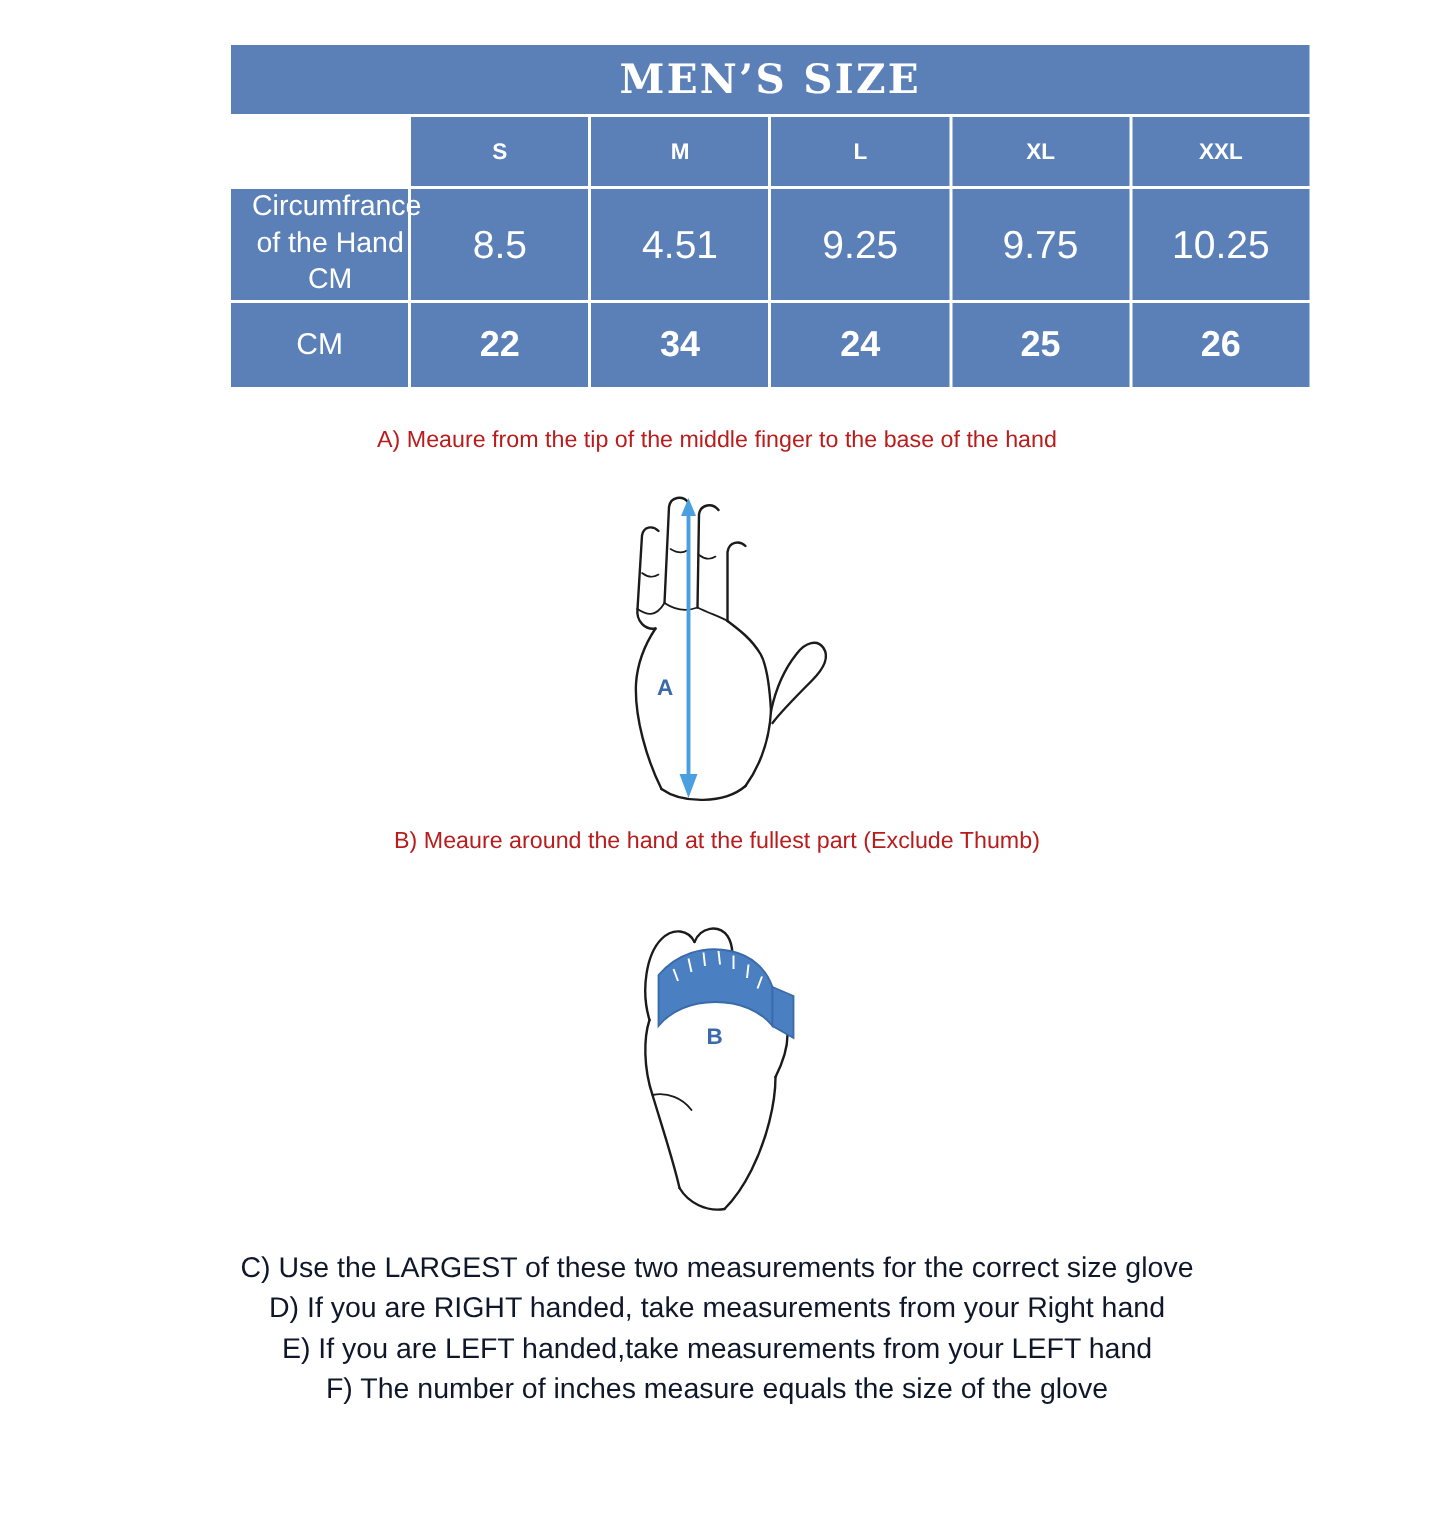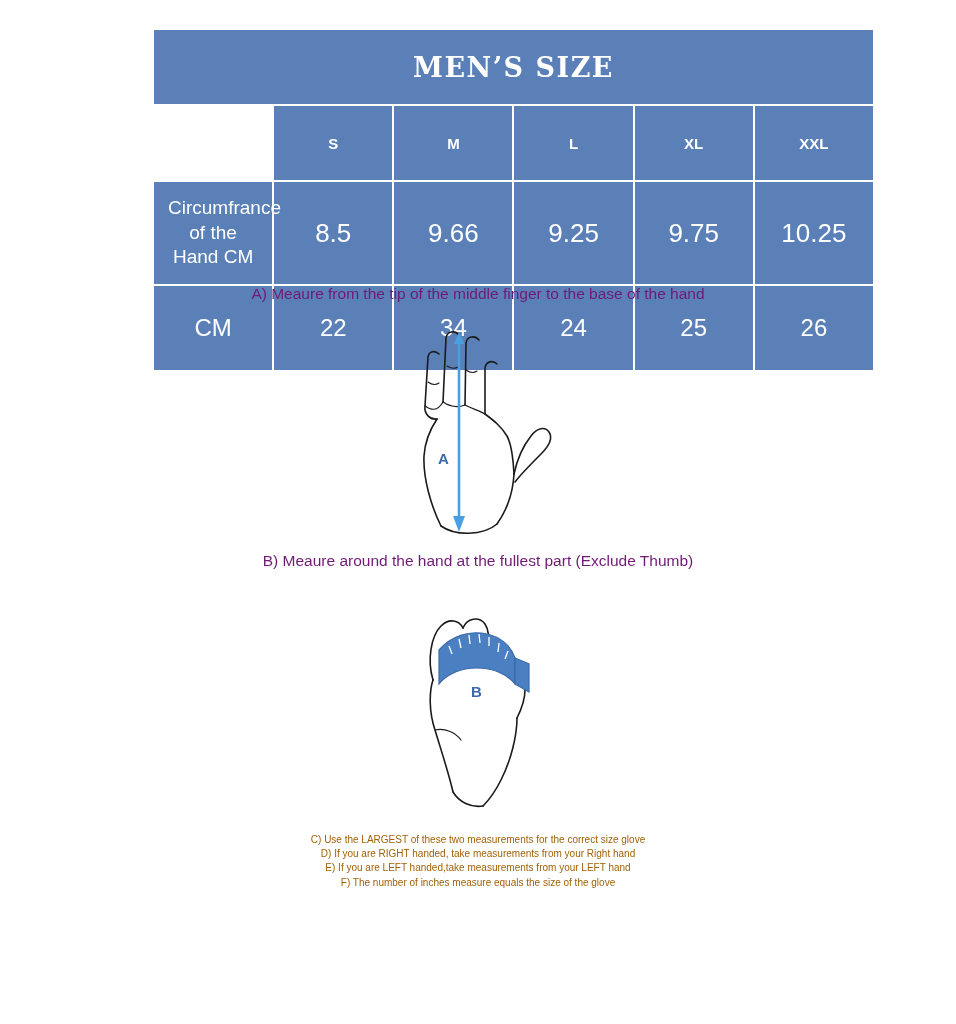--- a/index.html
+++ b/index.html
@@ -31,21 +31,21 @@
     border-collapse: separate;
     border-spacing: 2px;
     width: 100%;
     table-layout: fixed;
   }
   table.size-table td {
     background: #5b80b8;
     color: #ffffff;
     text-align: center;
     vertical-align: middle;
-    padding: 14px;
+    padding: 0;
   }
   .title-cell {
     height: 46px;
     font-family: "DejaVu Serif", serif;
     font-weight: bold;
     font-size: 27px;
     letter-spacing: 1.5px;
   }
   .hdr-blank {
     background: #ffffff !important;
@@ -64,48 +64,48 @@
     padding-left: 14px !important;
     line-height: 1.3;
   }
   .val-cell {
     height: 72px;
     font-size: 26px;
     font-weight: normal;
   }
   .row2-label {
     height: 56px;
-    font-size: 24px;
+    font-size: 20px;
     text-align: center;
     margin-top: 44px;
   }
   .row2-val {
     height: 56px;
     font-size: 24px;
-    font-weight: normal;
+    font-weight: bold;
   }
 
   
   .caption {
     position: absolute;
     width: 956px;
     text-align: center;
     font-size: 15.5px;
-    color: #701a75;
+    color: #b91c1c;
   }
   #cap-a { top: 285px; }
   #cap-b { top: 552px; }
 
   .footnotes {
     position: absolute;
     top: 833px;
     width: 956px;
     text-align: center;
-    font-size: 10px;
-    color: #a16207;
+    font-size: 19px;
+    color: #0f172a;
     line-height: 1.42;
   }
 
   
   .fig {
     position: absolute;
     left: 397px;
   }
   #fig-a { top: 310px; width: 160px; height: 240px; }
   #fig-b { top: 588px; width: 160px; height: 235px; }
@@ -133,21 +133,21 @@
         <td class="hdr-blank"></td>
         <td class="hdr-cell">S</td>
         <td class="hdr-cell">M</td>
         <td class="hdr-cell">L</td>
         <td class="hdr-cell">XL</td>
         <td class="hdr-cell">XXL</td>
       </tr>
       <tr>
         <td class="row-label">Circumfrance of the Hand CM</td>
         <td class="val-cell">8.5</td>
-        <td class="val-cell">9.66</td>
+        <td class="val-cell">4.51</td>
         <td class="val-cell">9.25</td>
         <td class="val-cell">9.75</td>
         <td class="val-cell">10.25</td>
       </tr>
       <tr>
         <td class="row2-label">CM</td>
         <td class="row2-val">22</td>
         <td class="row2-val">34</td>
         <td class="row2-val">24</td>
         <td class="row2-val">25</td>

